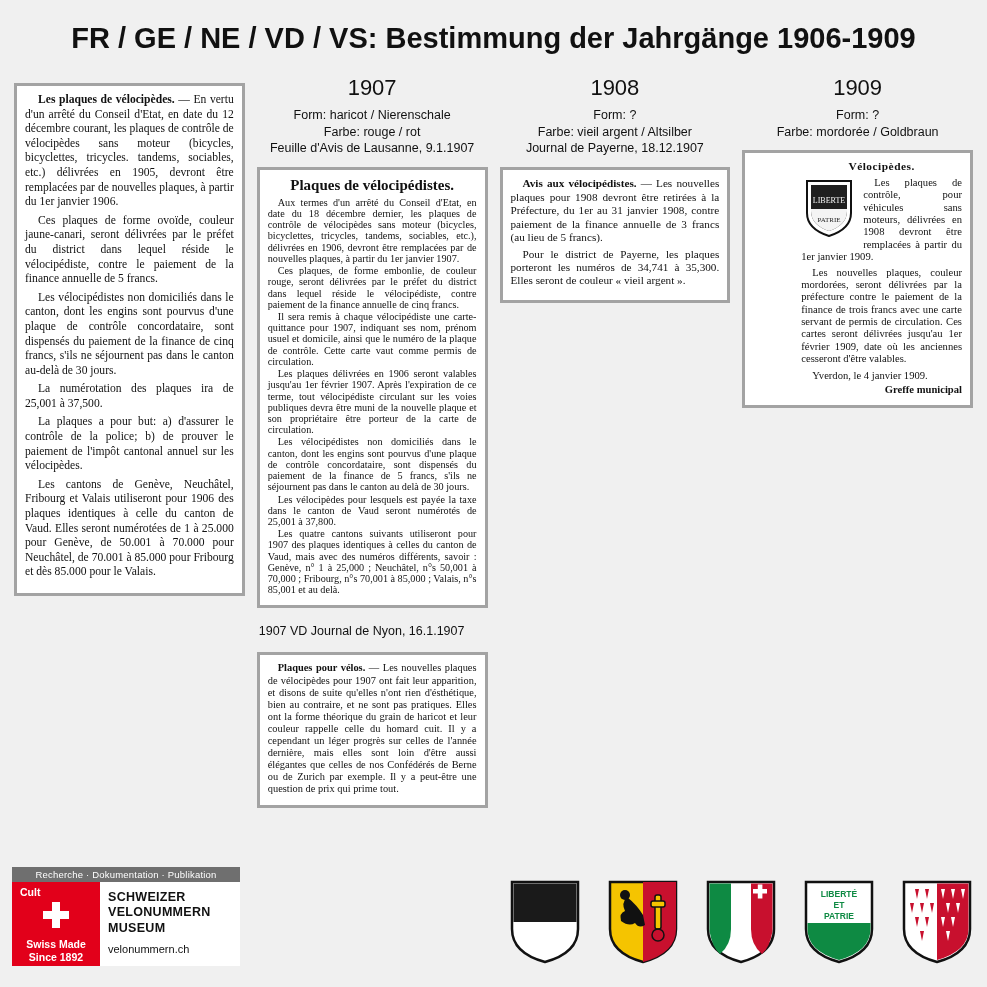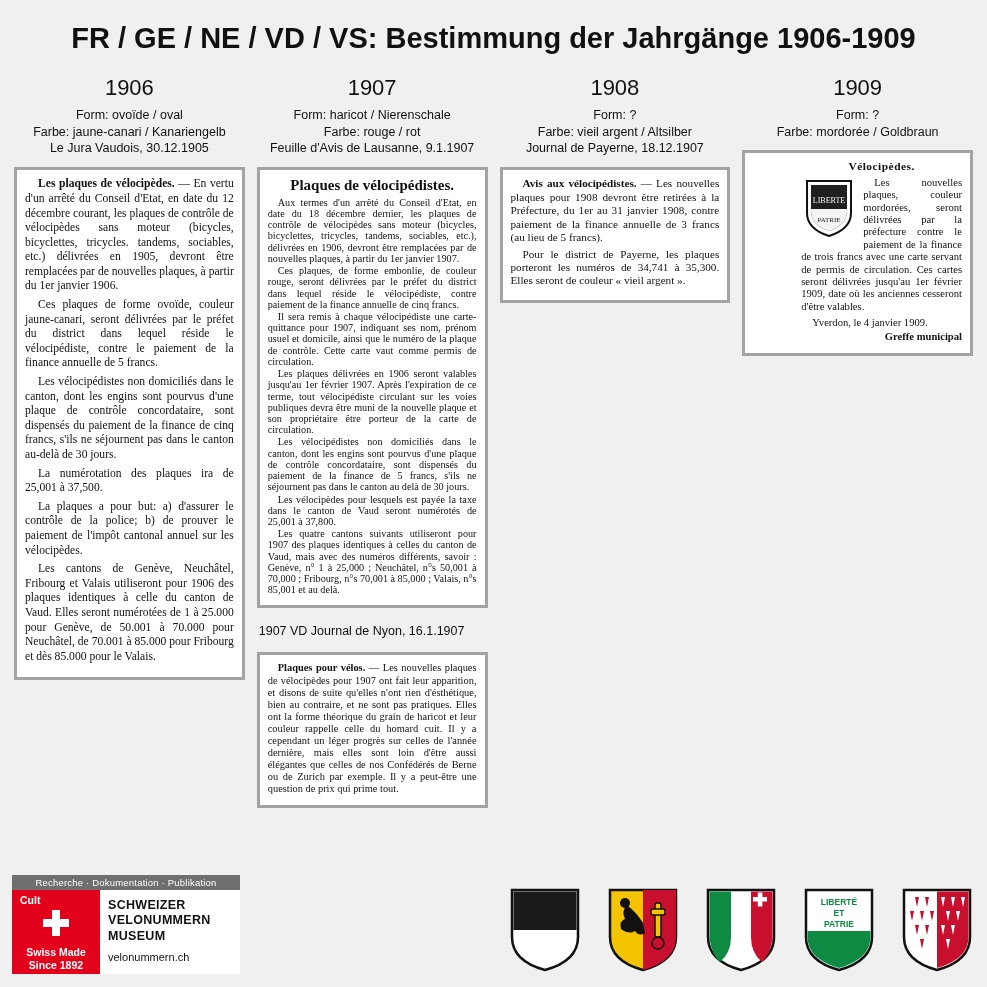--- a/index.html
+++ b/index.html
@@ -132,21 +132,21 @@
     height: 62px;
     margin: 0 6px 2px 0;
     position: relative;
   }
   .crest-svg { display: block; }
 
   
   .footer {
     position: absolute;
     left: 0;
-    bottom: 0;
+    bottom: 8px;
     width: 987px;
     height: 122px;
   }
   .logo-box {
     position: absolute;
     left: 12px;
     bottom: 10px;
     width: 228px;
     height: 102px;
   }
@@ -217,26 +217,20 @@
 </head>
 <body>
 
 <div class="page">
 
   <div class="title">FR / GE / NE / VD / VS: Bestimmung der Jahrgänge 1906-1909</div>
 
   <div class="columns">
 
     <div class="col c1">
-      <div class="col-head">
-        <div class="col-year">1906</div>
-        <div class="col-meta">Form: ovoïde / oval</div>
-        <div class="col-meta">Farbe: jaune-canari / Kanariengelb</div>
-        <div class="col-meta">Le Jura Vaudois, 30.12.1905</div>
-      </div>
       <div class="clip">
         <div class="np">
           <p class="noindent"><span class="lead">Les plaques de vélocipèdes.</span> <span>—  En vertu d'un arrêté du Conseil d'Etat, en date du 12 décembre courant, les plaques de contrôle de vélocipèdes sans moteur (bicycles, bicyclettes, tricycles. tandems, sociables, etc.) délivrées en 1905, devront être remplacées par de nouvelles plaques, à partir du 1er janvier 1906.</span></p>
           <p>Ces plaques de forme ovoïde, couleur jaune-canari, seront délivrées par le préfet du district dans lequel réside le vélocipédiste, contre le paiement de la finance annuelle de 5 francs.</p>
           <p>Les vélocipédistes non domiciliés dans le canton, dont les engins sont pourvus d'une plaque de contrôle concordataire, sont dispensés du paiement de la finance de cinq francs, s'ils ne séjournent pas dans le canton au-delà de 30 jours.</p>
           <p>La numérotation des plaques ira de 25,001 à 37,500.</p>
           <p>La plaques a pour but: a) d'assurer le contrôle de la police; b) de prouver le paiement de l'impôt cantonal annuel sur les vélocipèdes.</p>
           <p>Les cantons de Genève, Neuchâtel, Fribourg et Valais utiliseront pour 1906 des plaques identiques à celle du canton de Vaud. Elles seront numérotées de 1 à 25.000 pour Genève, de 50.001 à 70.000 pour Neuchâtel, de 70.001 à 85.000 pour Fribourg et dès 85.000 pour le Valais.</p>
         </div>
       </div>
@@ -295,20 +289,21 @@
           <div class="np-head">Vélocipèdes.</div>
           <div class="vd-crest">
             <svg class="crest-svg" width="56" height="62" viewBox="0 0 56 62">
               <path d="M6 4 L50 4 L50 36 Q50 52 28 59 Q6 52 6 36 Z" fill="#ffffff" stroke="#111" stroke-width="2"></path>
               <path d="M10 8 L46 8 L46 34 Q46 48 28 54 Q10 48 10 34 Z" fill="#1f1f1f"></path>
               <path d="M10 32 L46 32 L46 34 Q46 48 28 54 Q10 48 10 34 Z" fill="#f4f4f4"></path>
               <text x="28" y="26" font-size="8" fill="#f4f4f4" text-anchor="middle" font-family="Liberation Serif, serif">LIBERTE</text>
               <text x="28" y="45" font-size="7" fill="#1f1f1f" text-anchor="middle" font-family="Liberation Serif, serif">PATRIE</text>
             </svg>
           </div>
+          <p>Les plaques de contrôle, pour véhicules sans moteurs, délivrées en 1908 devront être remplacées à partir du 1er janvier 1909.</p>
           <p>Les nouvelles plaques, couleur mordorées, seront délivrées par la préfecture contre le paiement de la finance de trois francs avec une carte servant de permis de circulation. Ces cartes seront délivrées jusqu'au 1er février 1909, date où les anciennes cesseront d'être valables.</p>
           <div class="sigline">Yverdon, le 4 janvier 1909.</div>
           <div class="sig">Greffe municipal</div>
         </div>
       </div>
     </div>
 
   </div>
 
   <div class="footer">

